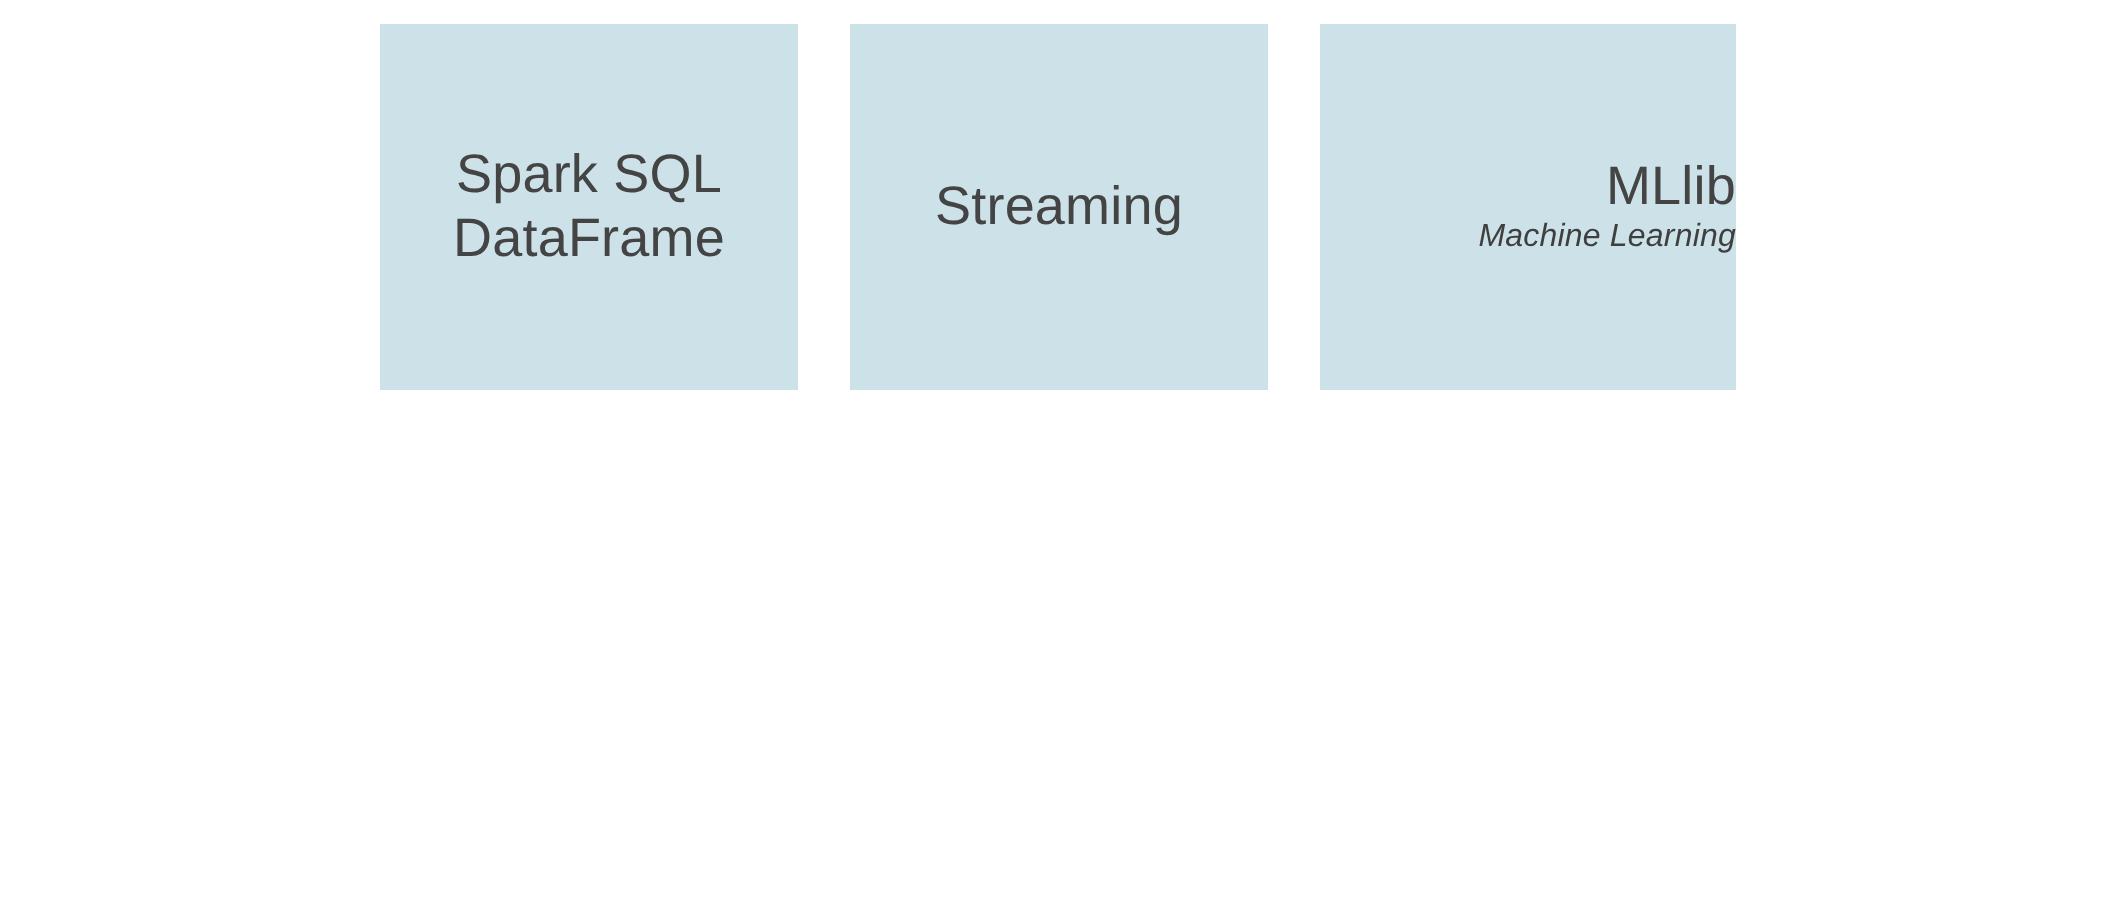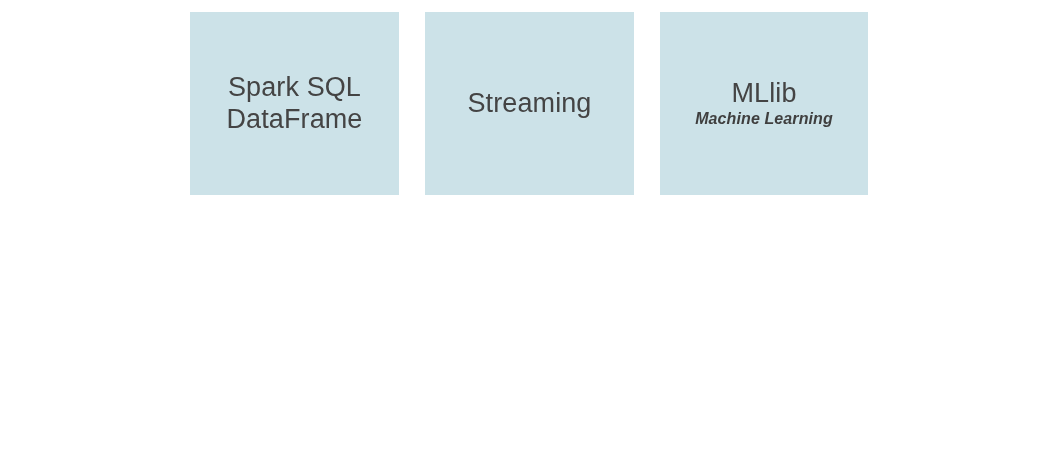--- a/index.html
+++ b/index.html
@@ -42,21 +42,21 @@
     font-weight: 400;
     color: #444444;
     letter-spacing: 0.1px;
     white-space: pre-line;
   }
 
   .layer-subtitle {
     display: block;
     font-size: 16px;
     font-style: italic;
-    font-weight: 700;
+    font-weight: 400;
     color: #3f3f3f;
     margin-top: 1px;
     letter-spacing: 0.1px;
   }
 
   
   #box-spark-sql {
     left: 178px;
     top: 12px;
     width: 209px;
@@ -66,20 +66,21 @@
     left: 413px;
     top: 12px;
     width: 209px;
     height: 183px;
   }
   #box-mllib {
     left: 648px;
     top: 12px;
     width: 208px;
     height: 183px;
+    align-items: flex-end;
   }
 
   
   #box-spark-core {
     left: 178px;
     top: 225px;
     width: 678px;
     height: 150px;
   }
 </style>

